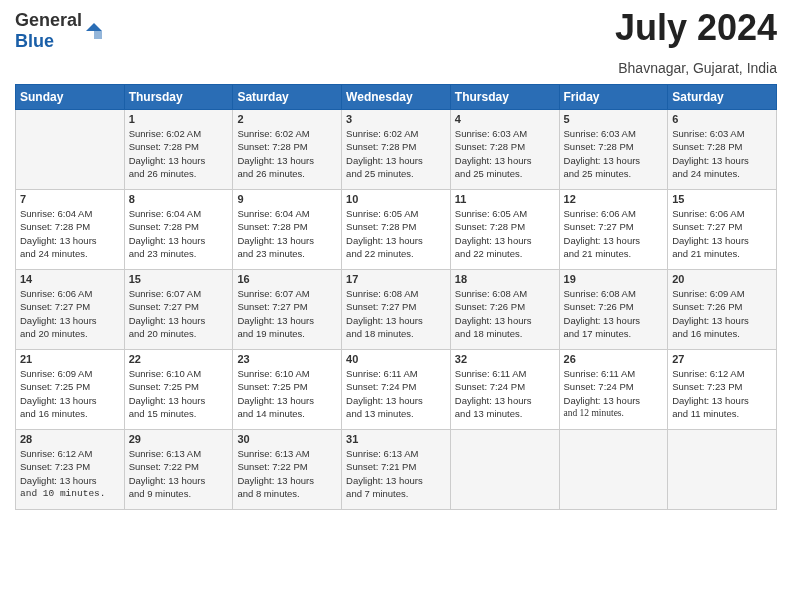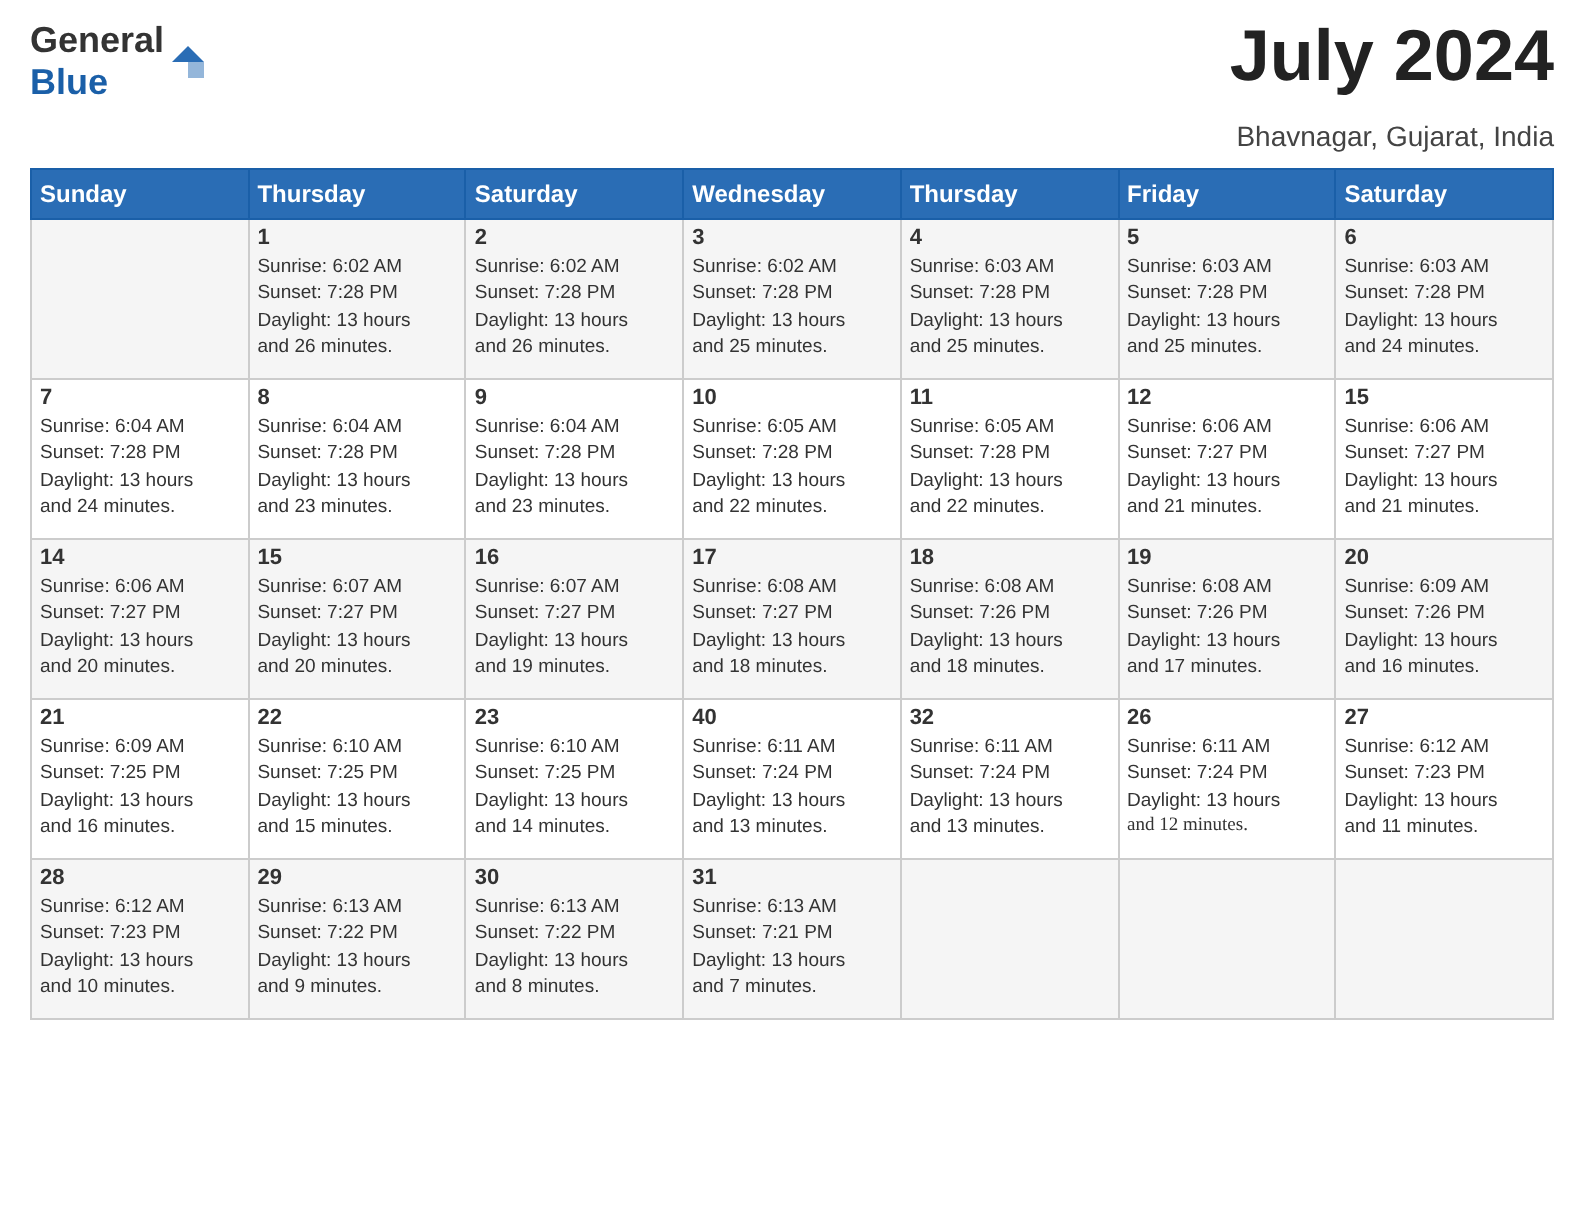--- a/index.html
+++ b/index.html
@@ -374,21 +374,21 @@
             </div>
           </td>
         </tr>
         <tr>
           <td>
             <span class="day-number">28</span>
             <div class="day-info">
               <span style="display: block;">Sunrise: 6:12 AM</span>
               <span style="display: block;">Sunset: 7:23 PM</span>
               <span style="display: block;">Daylight: 13 hours</span>
-              <span style="display: block;">and 10 minutes.</span>
+              <span style="display: block; font-family: Liberation Mono, monospace;">and 10 minutes.</span>
             </div>
           </td>
           <td>
             <span class="day-number">29</span>
             <div class="day-info">
               <span style="display: block;">Sunrise: 6:13 AM</span>
               <span style="display: block;">Sunset: 7:22 PM</span>
               <span style="display: block;">Daylight: 13 hours</span>
               <span style="display: block;">and 9 minutes.</span>
             </div>

